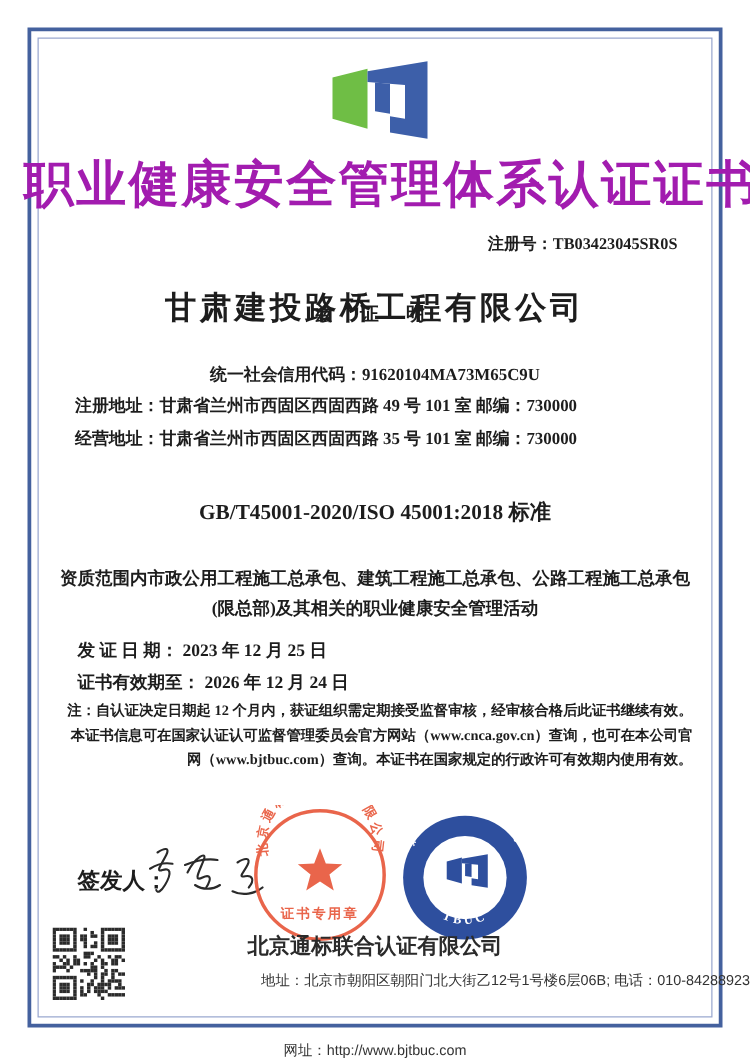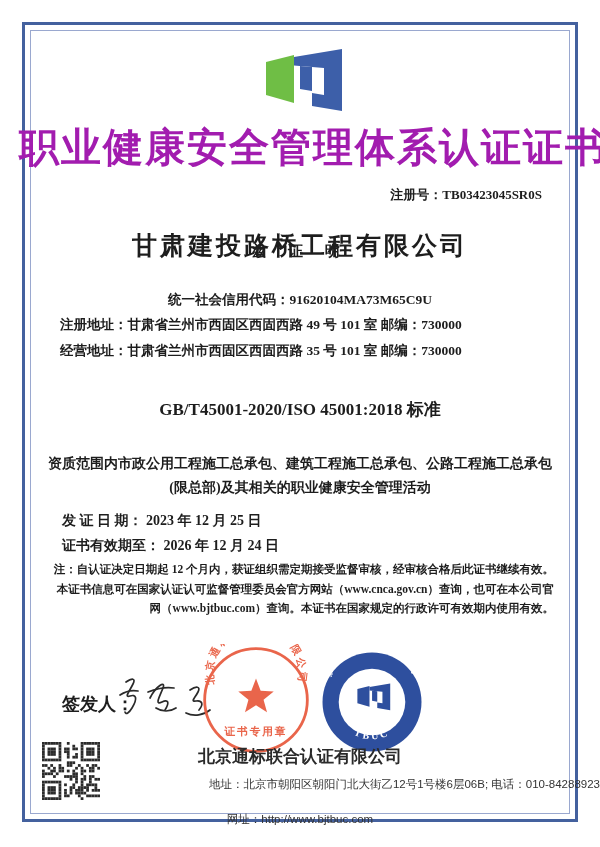--- a/index.html
+++ b/index.html
@@ -316,14 +316,14 @@
       <rect x="16" y="19" width="1" height="1" fill="#2b2b2b"></rect>
       <rect x="17" y="19" width="1" height="1" fill="#2b2b2b"></rect>
       <rect x="18" y="19" width="1" height="1" fill="#2b2b2b"></rect>
       <rect x="19" y="19" width="1" height="1" fill="#2b2b2b"></rect>
       <rect x="20" y="19" width="1" height="1" fill="#2b2b2b"></rect>
       <rect x="14" y="20" width="1" height="1" fill="#2b2b2b"></rect>
     </svg>
 
   <div class="abs ctr footer-co">北京通标联合认证有限公司</div>
   <div class="abs ctr footer-sm" style="top:777px;text-align:right;">地址：北京市朝阳区朝阳门北大街乙12号1号楼6层06B; 电话：010-84288923</div>
-  <div class="abs ctr footer-sm" style="top:812px;">网址：http://www.bjtbuc.com</div>
+  <div class="abs ctr footer-sm" style="top:833px;">网址：http://www.bjtbuc.com</div>
 </div>
 
 </body></html>

